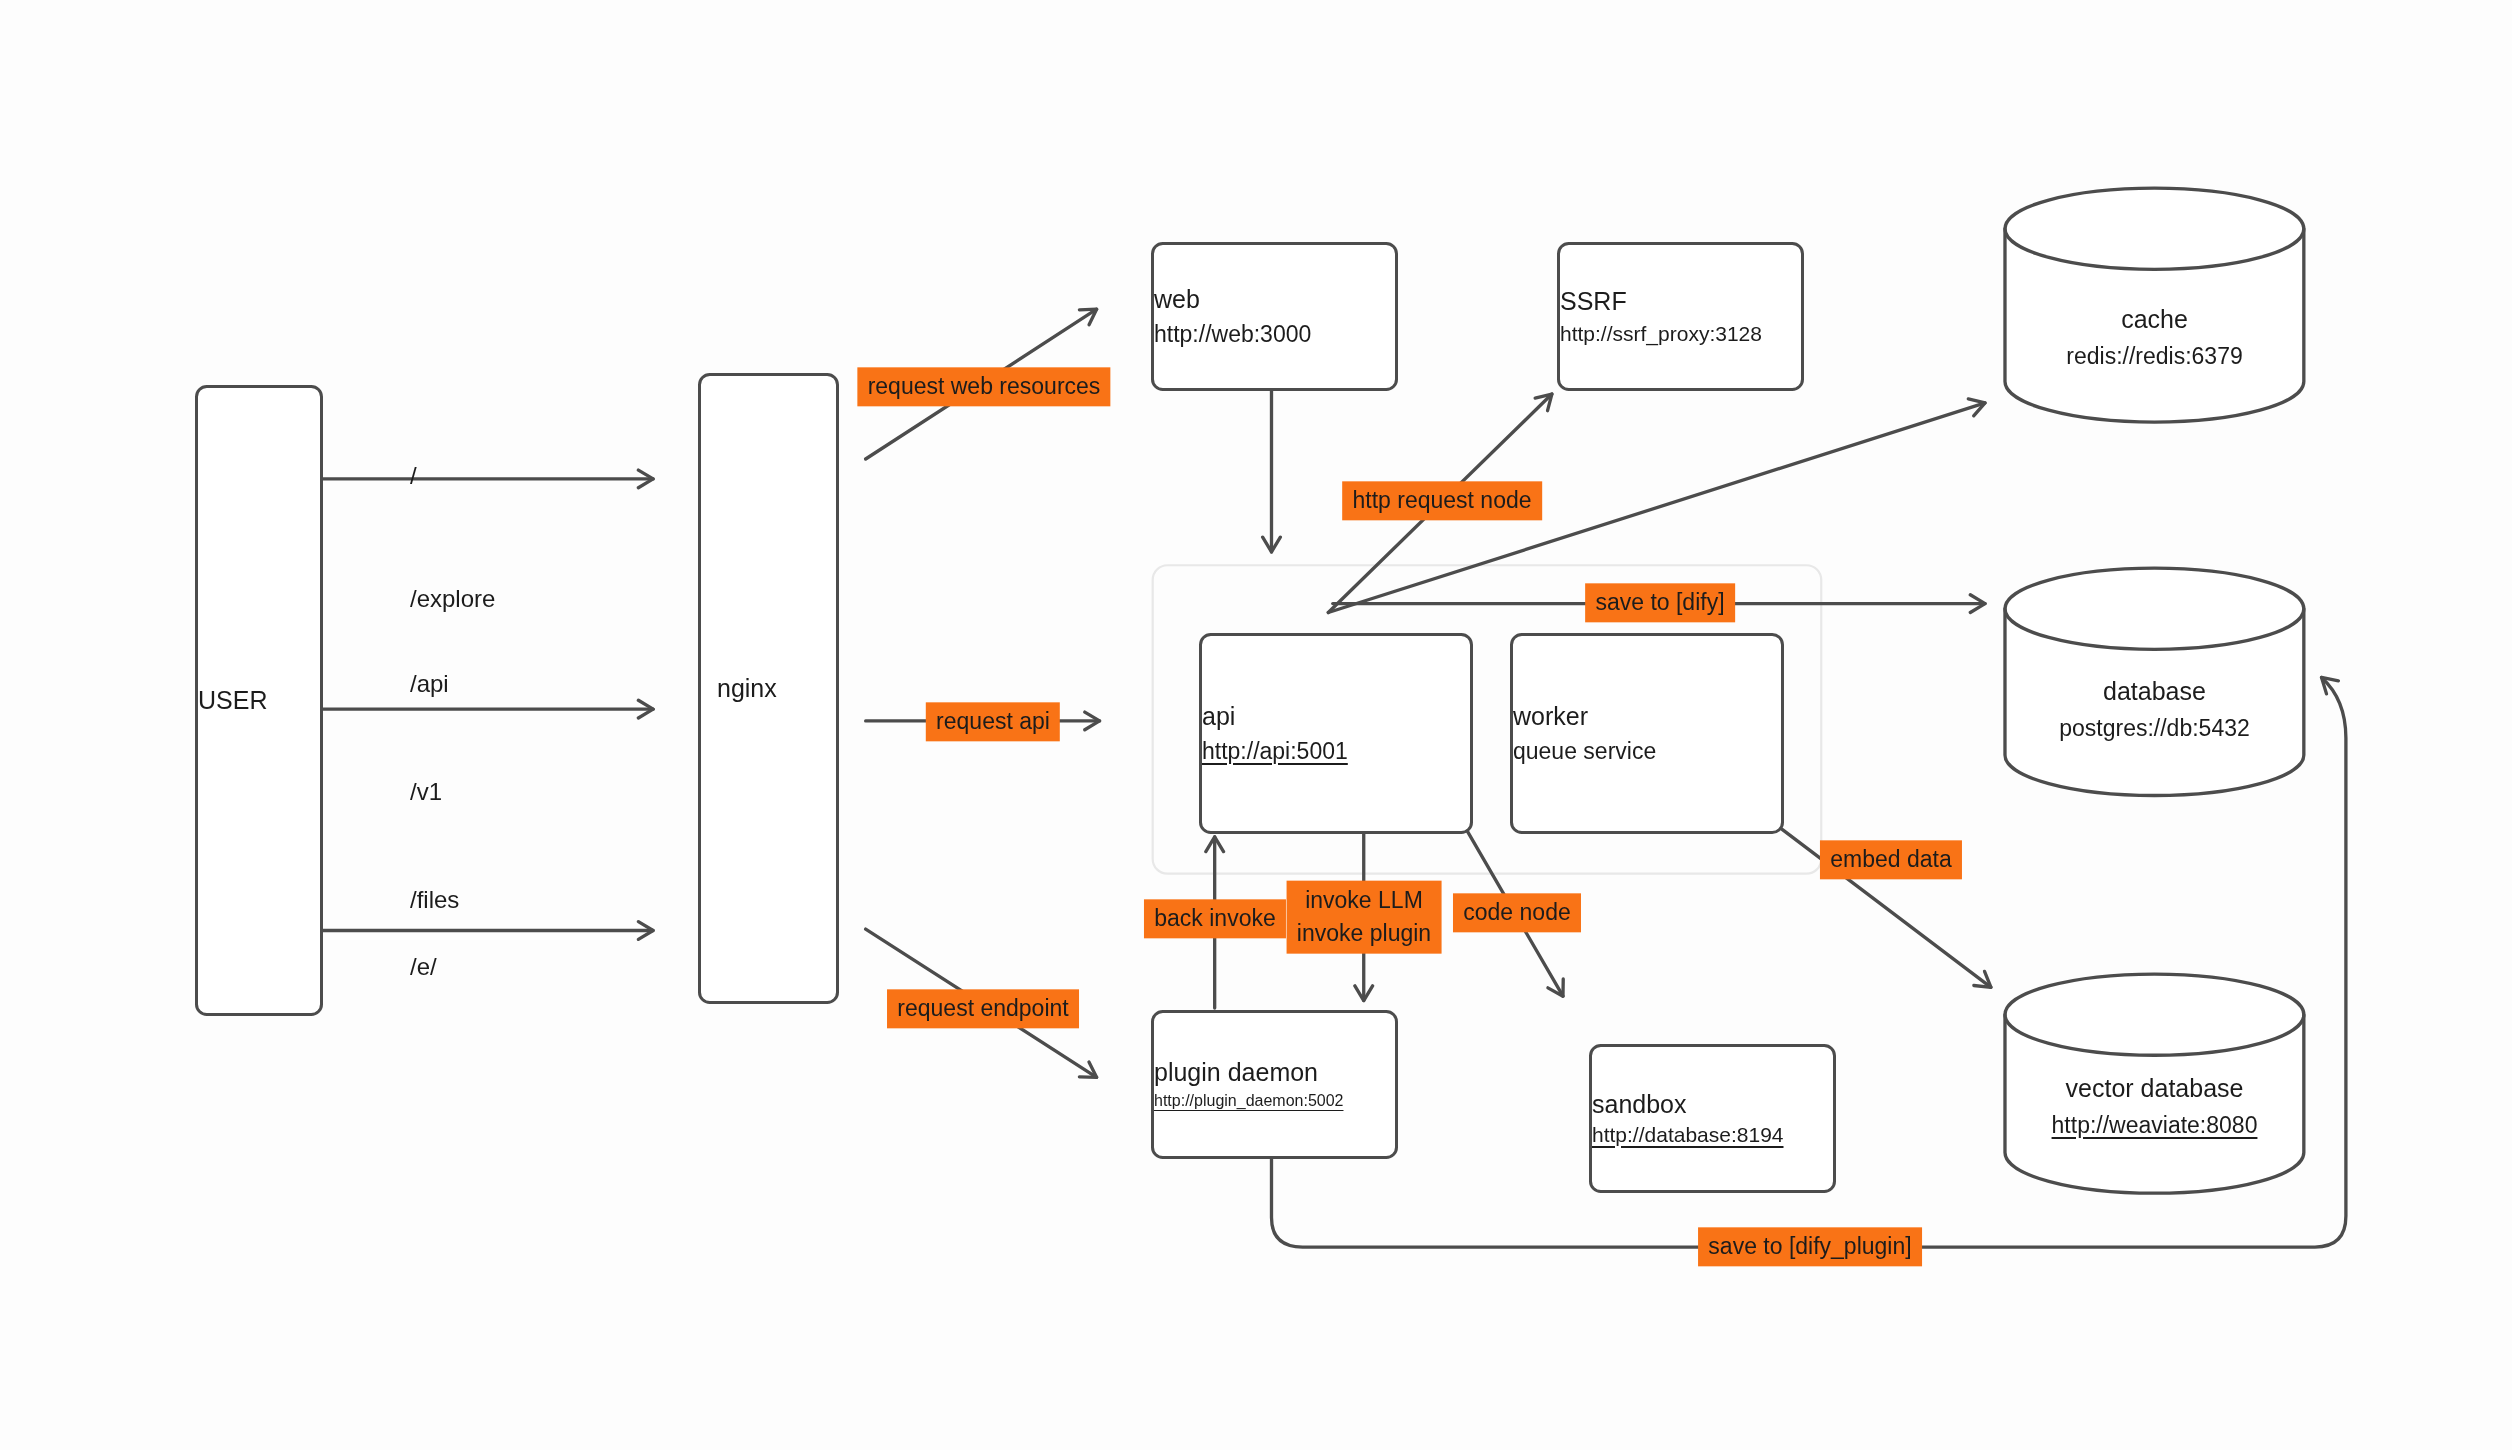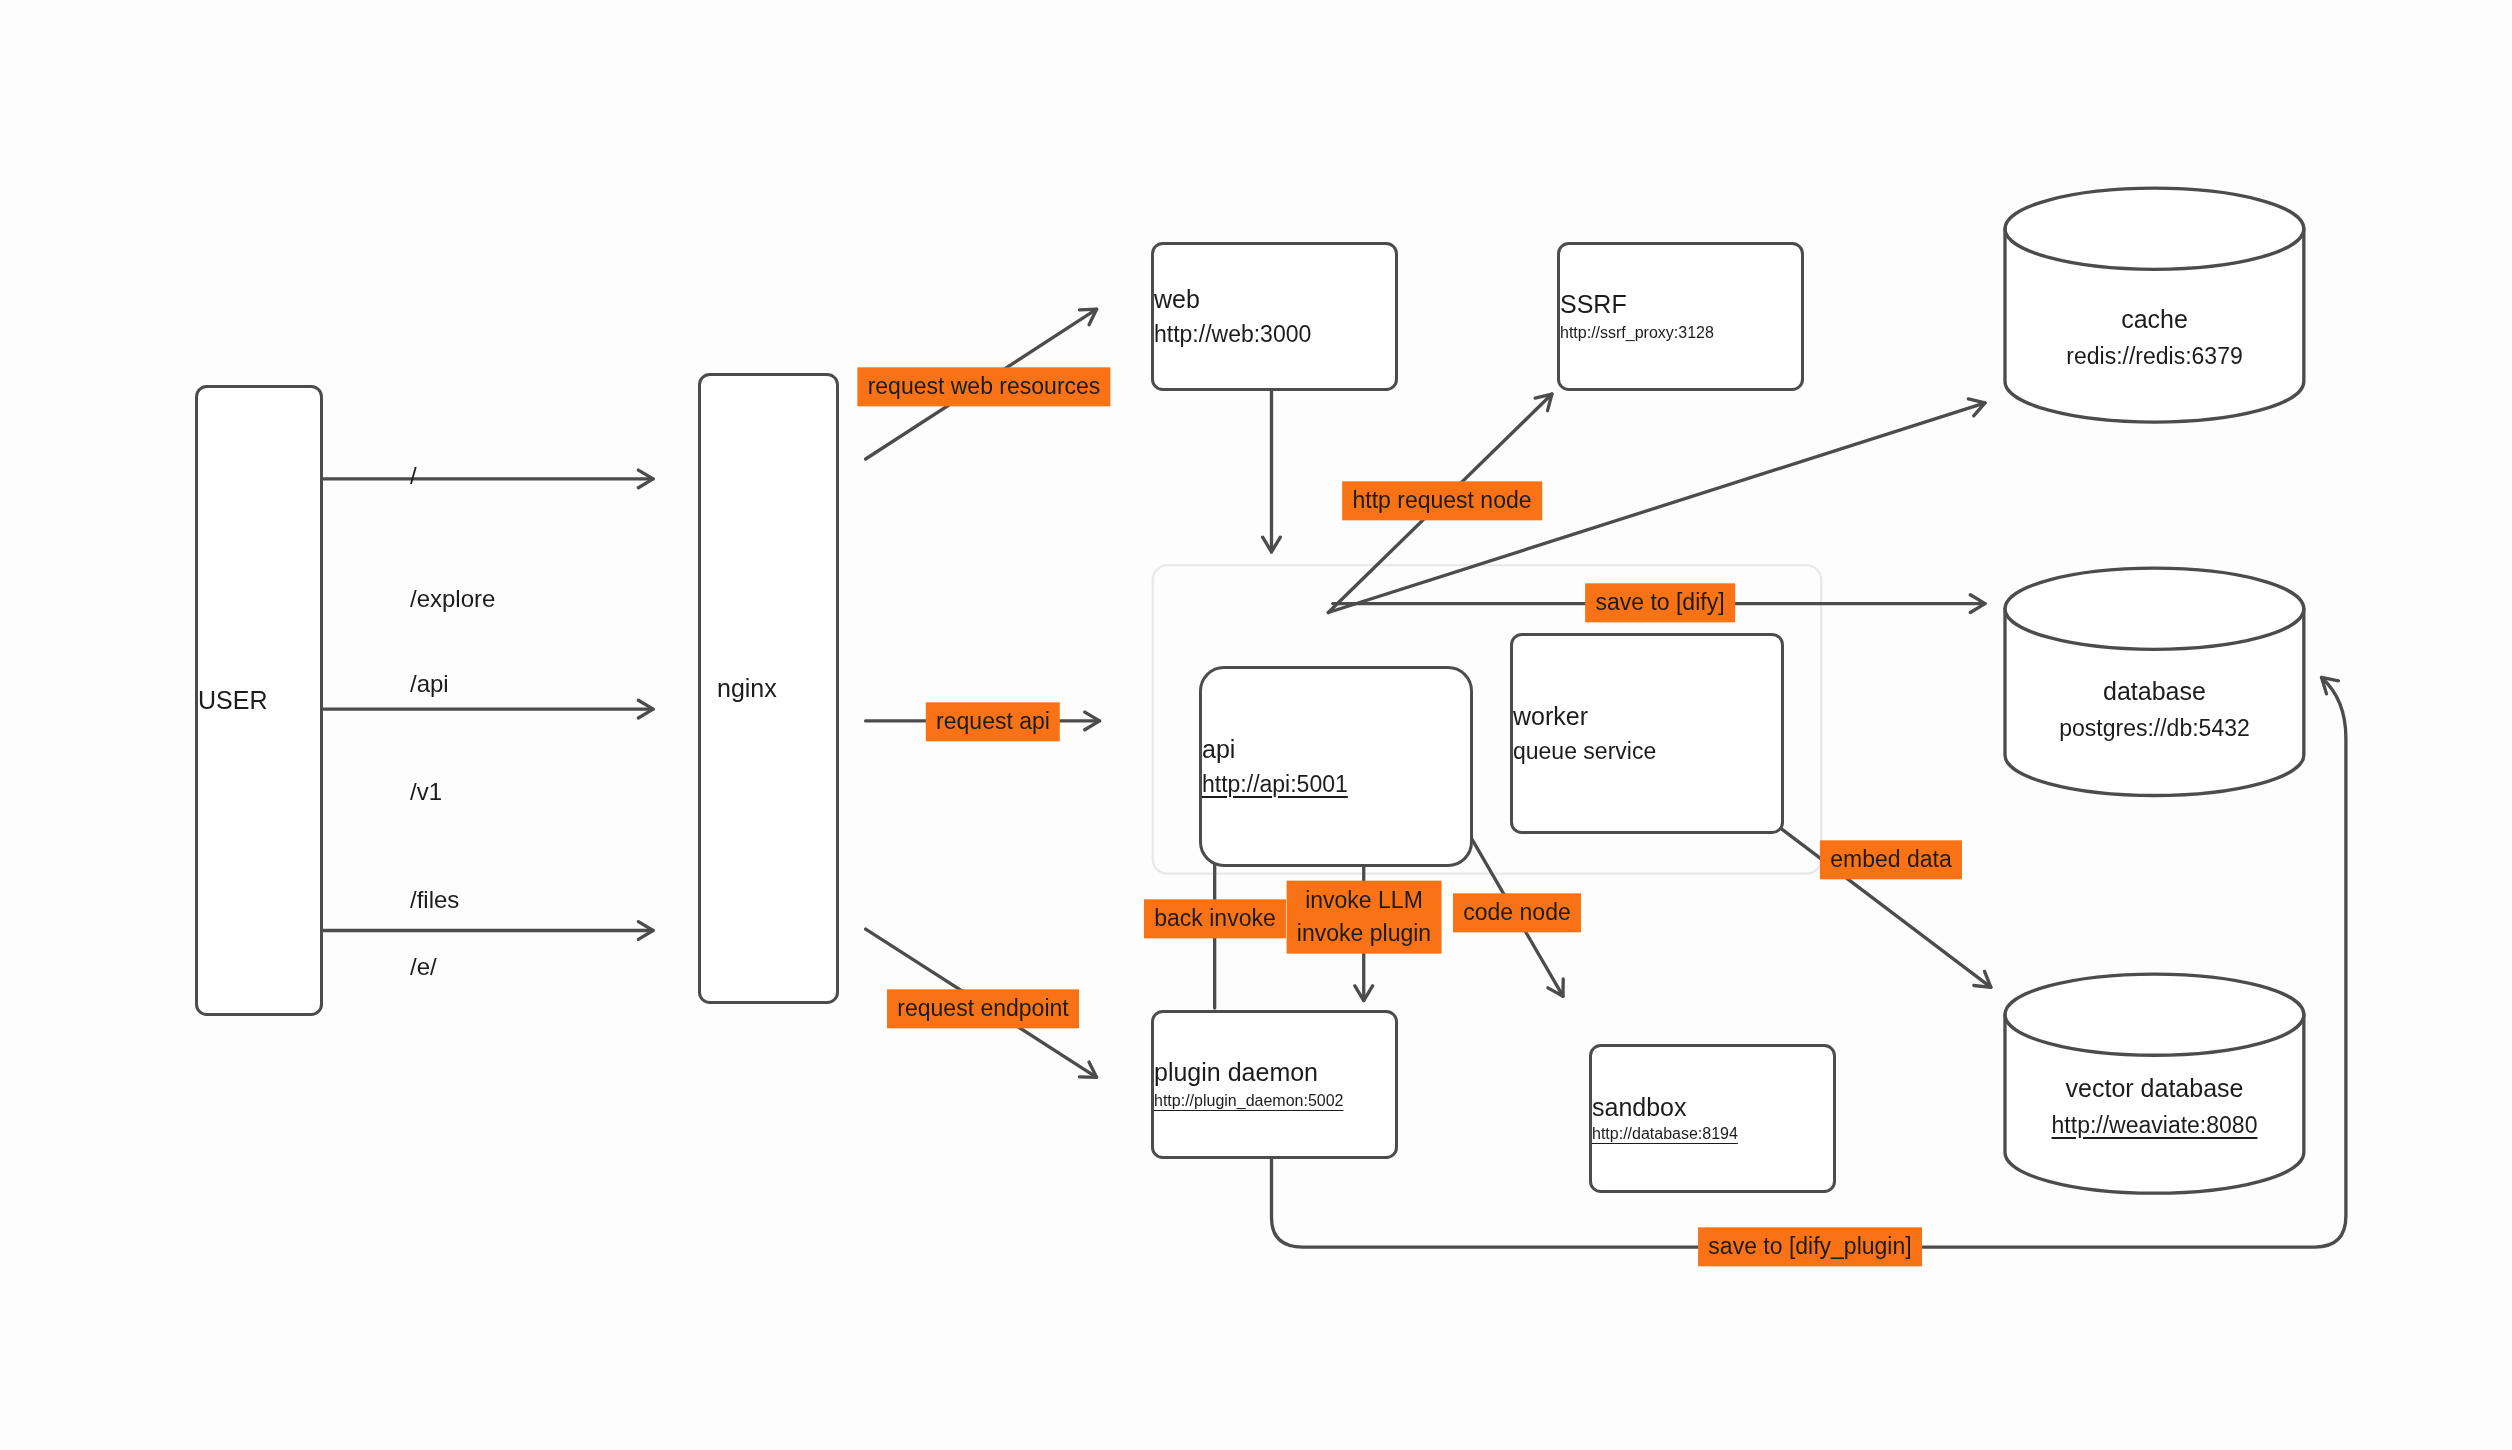--- a/index.html
+++ b/index.html
@@ -17,21 +17,21 @@
     background:#ffffff;
     border:3px solid #4c4c4c;
     border-radius:11.8px;
     display:flex;flex-direction:column;
     align-items:flex-start;justify-content:center;
     gap:8.9px;
     text-align:center;
   }
   .node-title{font-size:25px;line-height:1.1;}
   .node-sub{font-size:23px;line-height:1.1;}
-  .node-sub.small{font-size:16px;}
+  .node-sub.small{font-size:21px;}
   .node-sub.tiny{font-size:16px;}
   .u{text-decoration:underline;text-underline-offset:3.7px;}
   .cyl-text{
     position:absolute;text-align:center;
     display:flex;flex-direction:column;align-items:center;gap:10.3px;
   }
   .edge-label{
     position:absolute;
     transform:translate(-50%,-50%);
     background:#f97316;
@@ -112,21 +112,21 @@
   <div class="box" style="left:1151px;top:242px;width:241px;height:143px;">
     <span class="node-title">web</span>
     <span class="node-sub">http://web:3000</span>
   </div>
 
   <div class="box" style="left:1557px;top:242px;width:241px;height:143px;gap:5.9px;">
     <span class="node-title">SSRF</span>
     <span class="node-sub small">http://ssrf_proxy:3128</span>
   </div>
 
-  <div class="box" style="left:1199px;top:666px;width:268px;height:195px;border-radius:25px;">
+  <div class="box" style="left:1199px;top:633px;width:268px;height:195px;">
     <span class="node-title">api</span>
     <span class="node-sub u">http://api:5001</span>
   </div>
 
   <div class="box" style="left:1510px;top:633px;width:268px;height:195px;">
     <span class="node-title">worker</span>
     <span class="node-sub">queue service</span>
   </div>
 
   <div class="box" style="left:1151px;top:1010px;width:241px;height:143px;gap:5.9px;">

